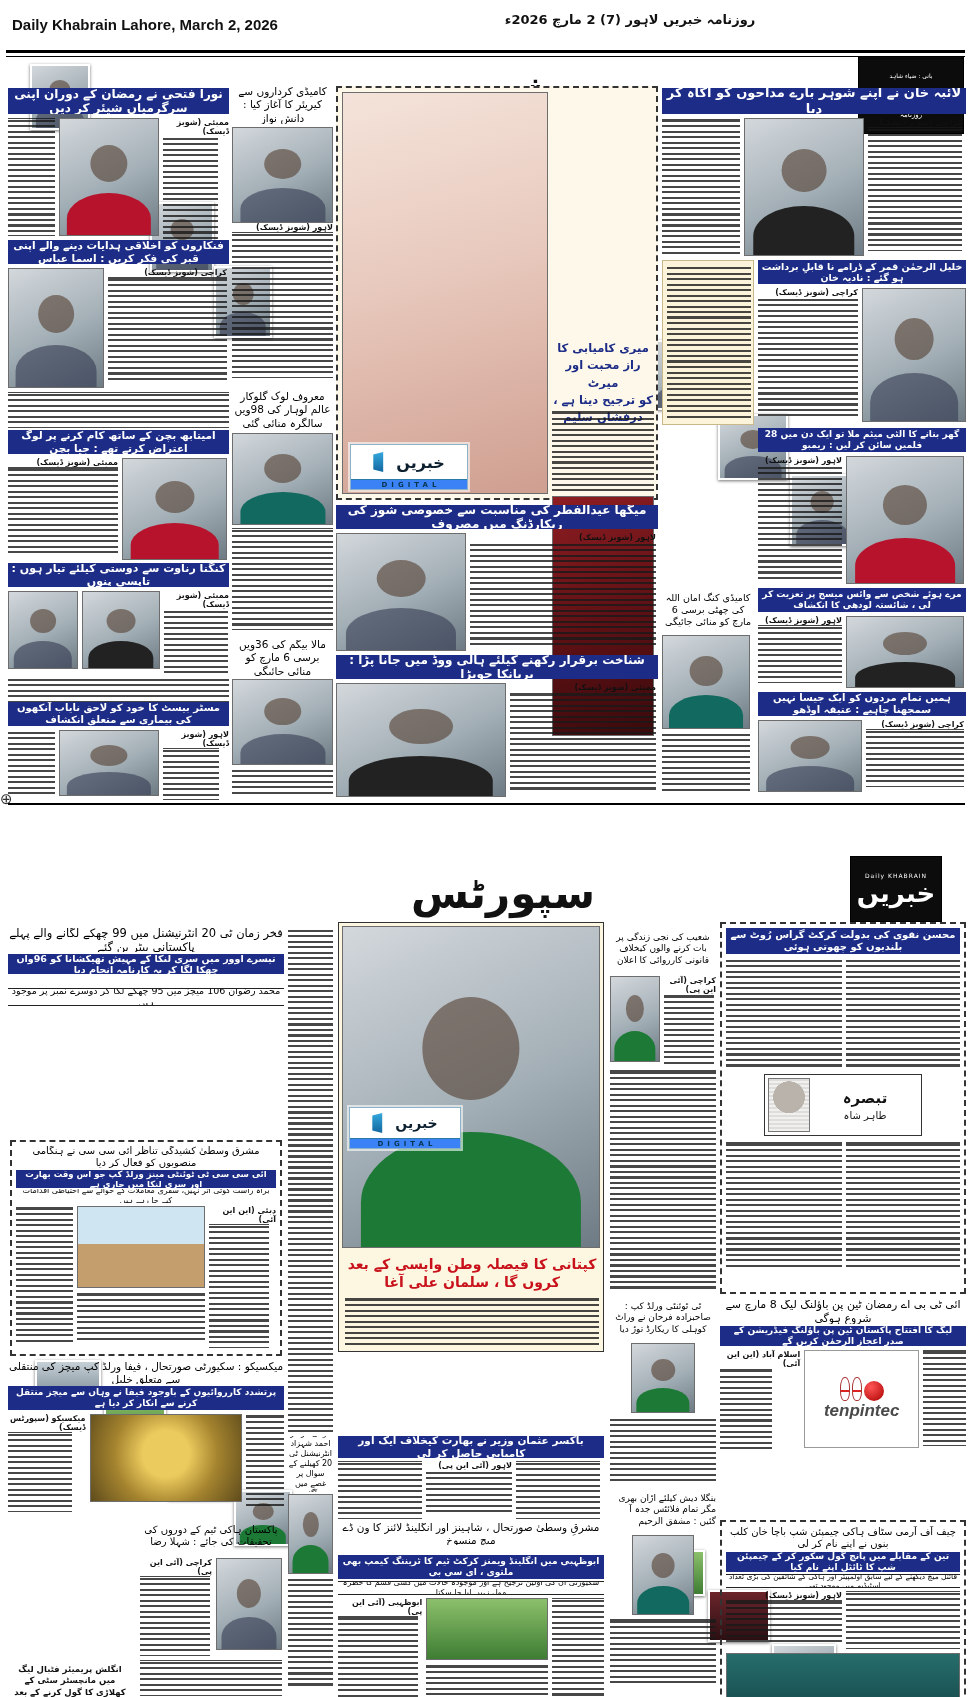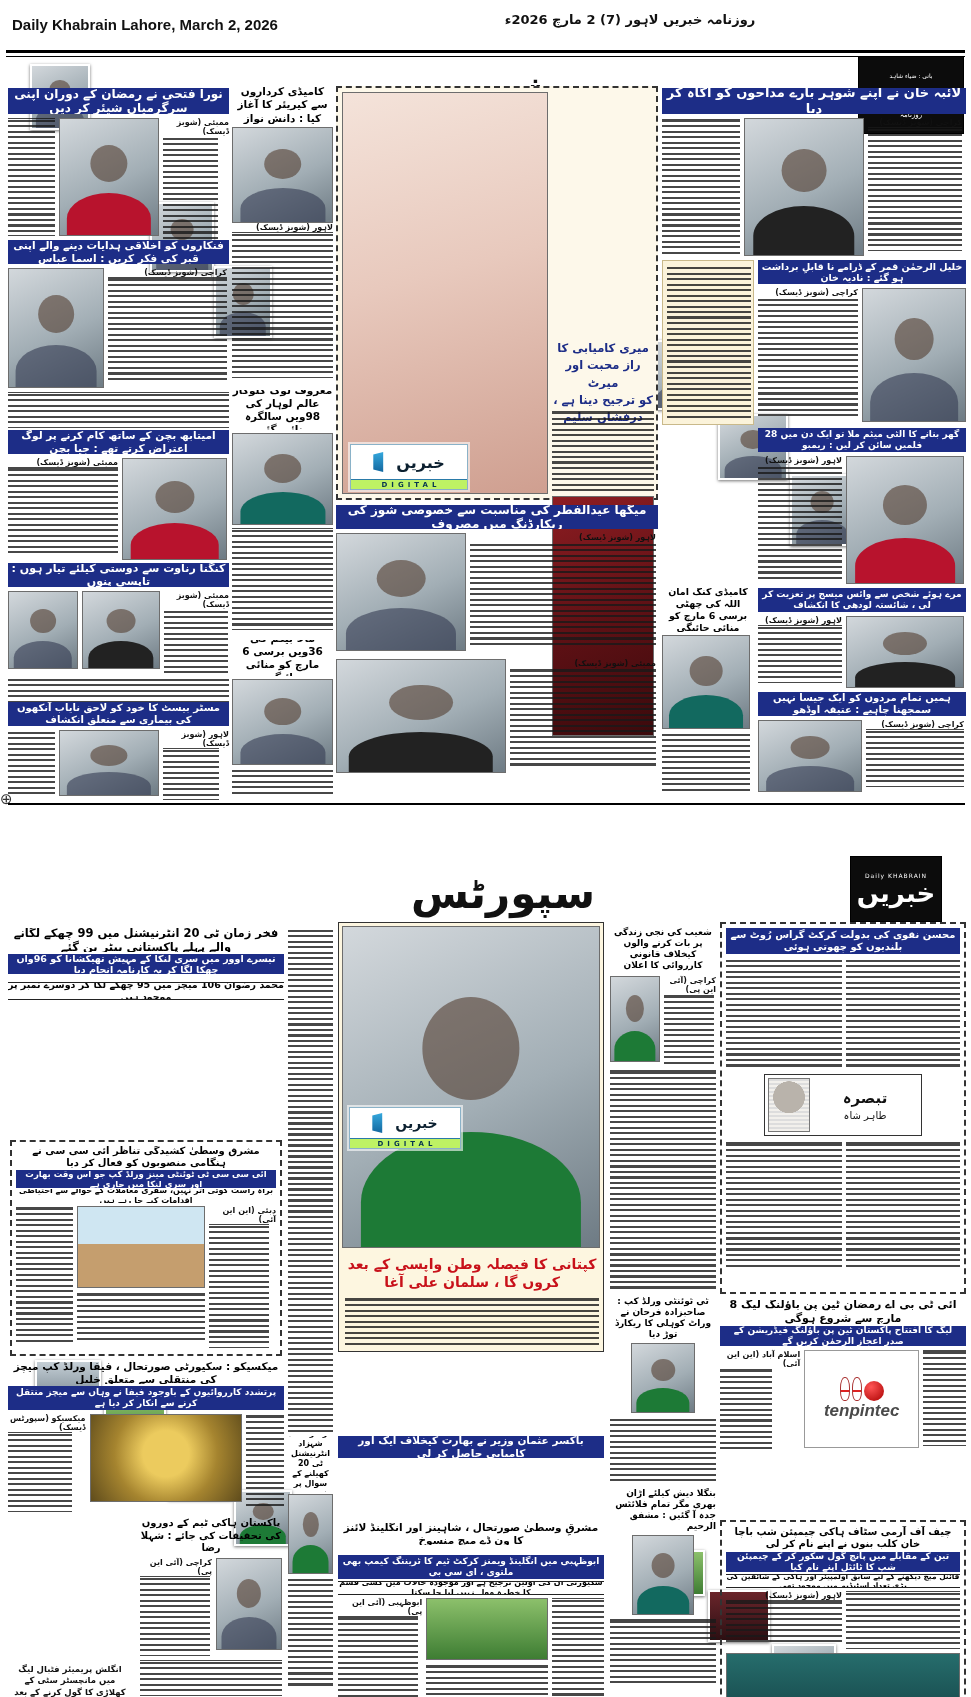--- a/index.html
+++ b/index.html
@@ -2,21 +2,21 @@
 <html><head>
 <meta charset="utf-8">
 <style>
   html,body{margin:0;padding:0;background:#777;}
   .page{position:relative;width:971px;height:1697px;margin:0 auto;background:#fff;overflow:hidden;
         font-family:"DejaVu Sans",sans-serif;color:#111;}
   .abs{position:absolute;box-sizing:border-box;}
   .ur{direction:rtl;unicode-bidi:isolate;}
   .hbar{background:#1d2d87;color:#fff;font-weight:700;text-align:center;overflow:hidden;
         display:flex;align-items:center;justify-content:center;padding:0 3px;box-sizing:border-box;line-height:1.2;}
-  .hblk{color:#000;font-weight:700;text-align:center;display:flex;align-items:center;justify-content:center;
+  .hblk{color:#000;font-weight:400;text-align:center;display:flex;align-items:center;justify-content:center;
         line-height:1.25;overflow:hidden;box-sizing:border-box;}
   .hred{color:#c8111a;font-weight:700;text-align:center;line-height:1.3;overflow:hidden;}
   .subrule{border-top:1px solid #222;border-bottom:1px solid #222;}
   .greek{background-image:repeating-linear-gradient(180deg,rgba(25,25,25,.8) 0 2px,transparent 2px 5.5px);
          background-position:0 2px;}
   .row{display:flex;gap:4px;}
   .ph{background:linear-gradient(155deg,#d3d8dc 0%,#a2aeb5 55%,#6e7b84 100%);border:1px solid #6d6d6d;
       position:relative;overflow:hidden;box-sizing:border-box;flex:none;}
   .ph::before{content:"";position:absolute;left:50%;top:22%;width:38%;height:32%;transform:translateX(-50%);
       border-radius:50%;background:rgba(84,62,48,.6);}
@@ -40,21 +40,21 @@
       justify-content:center;gap:1px;border:1px solid #000;}
   .brandbox .bn{font-size:30px;font-weight:700;line-height:1;}
   .brandbox .bt{font-size:6px;letter-spacing:1px;}
   .brandbox .bs{font-size:7px;}
   .kdlogo{background:#fff;border:1px solid #8ab2c8;display:flex;flex-direction:column;align-items:stretch;
       box-shadow:0 0 0 2px rgba(255,255,255,.6);}
   .kd-top{display:flex;align-items:center;justify-content:center;gap:5px;flex:1;}
   .kd-ico{width:18px;height:20px;background:linear-gradient(#35a8dd,#13679f);
       clip-path:polygon(0 12%,55% 0,55% 100%,0 88%);}
   .kd-name{font-weight:700;font-size:16px;color:#0c2030;}
-  .kd-strip{background:#bef264;border-top:1px solid #2a7aa8;color:#06354f;font-size:7px;font-weight:700;
+  .kd-strip{background:#3b82f6;border-top:1px solid #2a7aa8;color:#06354f;font-size:7px;font-weight:700;
       letter-spacing:4px;text-align:center;padding:1px 0 0 4px;}
   .sketchbox{border:1px solid #333;background:#fff;display:flex;align-items:center;gap:2px;padding:3px;}
   .face{width:40px;height:52px;background:
       radial-gradient(circle at 50% 35%,#b9b3ab 0 40%,transparent 41%),
       repeating-linear-gradient(180deg,#ddd 0 2px,#f2f0ec 2px 4px);border:1px solid #777;flex:none;}
   .tenbox{background:#fff;border:1px solid #999;display:flex;flex-direction:column;align-items:center;justify-content:center;}
   .pin{width:8px;height:22px;background:linear-gradient(#fff 0 55%,#d22 55% 65%,#fff 65%);border:1px solid #a33;
       border-radius:45% 45% 40% 40%;display:inline-block;}
   .ball{width:20px;height:20px;border-radius:50%;background:radial-gradient(circle at 35% 30%,#f55,#a00);display:inline-block;}
   .tenword{font-style:italic;font-weight:700;font-size:17px;color:#4a4a4a;font-family:"Liberation Sans",sans-serif;}
@@ -188,20 +188,21 @@
     <div class="row" style="margin-top:4px;">
       <div class="ph" style="width:130px;height:118px;"></div>
       <div>
         <div class="dl ur">لاہور (شوبز ڈیسک)</div>
         <div class="greek" style="width:186px;height:104px;"></div>
       </div>
     </div>
   </div>
 
   <div class="abs" style="left:336px;top:655px;width:322px;">
+    <div class="hbar ur" style="height:24px;font-size:12px;">شناخت برقرار رکھنے کیلئے ہالی ووڈ میں جانا پڑا : پریانکا چوپڑا</div>
     <div class="row" style="margin-top:4px;">
       <div class="ph p-dark" style="width:170px;height:114px;"></div>
       <div>
         <div class="dl ur">ممبئی (شوبز ڈیسک)</div>
         <div class="greek" style="width:146px;height:100px;"></div>
       </div>
     </div>
   </div>
 
   <div class="abs" style="left:662px;top:88px;width:304px;">
@@ -280,21 +281,21 @@
   <div class="abs ph scene s-ring snap" style="left:708px;top:856px;width:62px;height:52px;"></div>
   <div class="abs ph p-green snap" style="left:772px;top:858px;width:64px;height:52px;"></div>
   <div class="abs brandbox" style="left:850px;top:856px;width:92px;height:66px;">
     <div class="bt">Daily KHABRAIN</div>
     <div class="bn ur" style="font-size:26px;">خبریں</div>
   </div>
 
   <div class="abs" style="left:8px;top:928px;width:276px;">
     <div class="hblk ur" style="height:24px;font-size:11.5px;">فخر زمان ٹی 20 انٹرنیشنل میں 99 چھکے لگانے والے پہلے پاکستانی بیٹر بن گئے</div>
     <div class="hbar ur" style="height:20px;font-size:9.5px;margin-top:2px;">تیسرے اوور میں سری لنکا کے مہیش تھیکشانا کو 96واں چھکا لگا کر یہ کارنامہ انجام دیا</div>
-    <div class="hblk ur subrule" style="height:18px;font-size:9.5px;margin-top:8px;">محمد رضوان 106 میچز میں 95 چھکے لگا کر دوسرے نمبر پر موجود ہیں</div>
+    <div class="hblk ur subrule" style="height:18px;font-size:9.5px;margin-top:14px;">محمد رضوان 106 میچز میں 95 چھکے لگا کر دوسرے نمبر پر موجود ہیں</div>
   </div>
 
   <div class="abs dash" style="left:10px;top:1140px;width:272px;height:216px;padding:4px;">
     <div class="hblk ur" style="height:22px;font-size:10px;">مشرق وسطیٰ کشیدگی تناظر آئی سی سی نے ہنگامی منصوبوں کو فعال کر دیا</div>
     <div class="hbar ur" style="height:18px;font-size:8.5px;margin-top:2px;">آئی سی سی ٹی ٹوئنٹی مینز ورلڈ کپ جو اس وقت بھارت اور سری لنکا میں جاری ہے</div>
     <div class="hblk ur" style="height:14px;font-size:8px;margin-top:1px;">براہ راست کوئی اثر نہیں، سفری معاملات کے حوالے سے احتیاطی اقدامات کیے جا رہے ہیں</div>
     <div class="row" style="margin-top:3px;">
       <div class="greek" style="width:62px;height:138px;"></div>
       <div>
         <div class="ph scene s-build" style="width:128px;height:82px;"></div>
@@ -349,20 +350,28 @@
         <span class="kd-name ur" style="font-size:14px;">خبریں</span>
       </div>
       <div class="kd-strip">DIGITAL</div>
     </div>
     <div class="abs hred ur" style="left:4px;top:332px;width:258px;font-size:14px;">کپتانی کا فیصلہ وطن واپسی کے بعد کروں گا ، سلمان علی آغا</div>
     <div class="abs greek" style="left:6px;top:374px;width:254px;height:50px;"></div>
   </div>
 
   <div class="abs" style="left:338px;top:1436px;width:266px;">
     <div class="hbar ur" style="height:22px;font-size:10.5px;">باکسر عثمان وزیر نے بھارت کیخلاف ایک اور کامیابی حاصل کر لی</div>
+    <div class="row" style="margin-top:3px;">
+      <div class="greek" style="width:84px;height:58px;"></div>
+      <div>
+        <div class="dl ur">لاہور (آئی این پی)</div>
+        <div class="greek" style="width:86px;height:44px;"></div>
+      </div>
+      <div class="greek" style="width:84px;height:58px;"></div>
+    </div>
   </div>
 
   <div class="abs" style="left:338px;top:1523px;width:266px;">
     <div class="hblk ur" style="height:22px;font-size:10.5px;">مشرقِ وسطیٰ صورتحال ، شاہینز اور انگلینڈ لائنز کا ون ڈے میچ منسوخ</div>
     <div class="hbar ur" style="height:24px;font-size:9px;margin-top:10px;">ابوظہبی میں انگلینڈ ویمنز کرکٹ ٹیم کا ٹریننگ کیمپ بھی ملتوی ، ای سی بی</div>
     <div class="hblk ur subrule" style="height:14px;font-size:8px;margin-top:2px;">سکیورٹی ان کی اولین ترجیح ہے اور موجودہ حالات میں کسی قسم کا خطرہ مول نہیں لیا جا سکتا</div>
     <div class="row" style="margin-top:3px;">
       <div>
         <div class="dl ur">ابوظہبی (آئی این پی)</div>
         <div class="greek" style="width:80px;height:90px;"></div>

